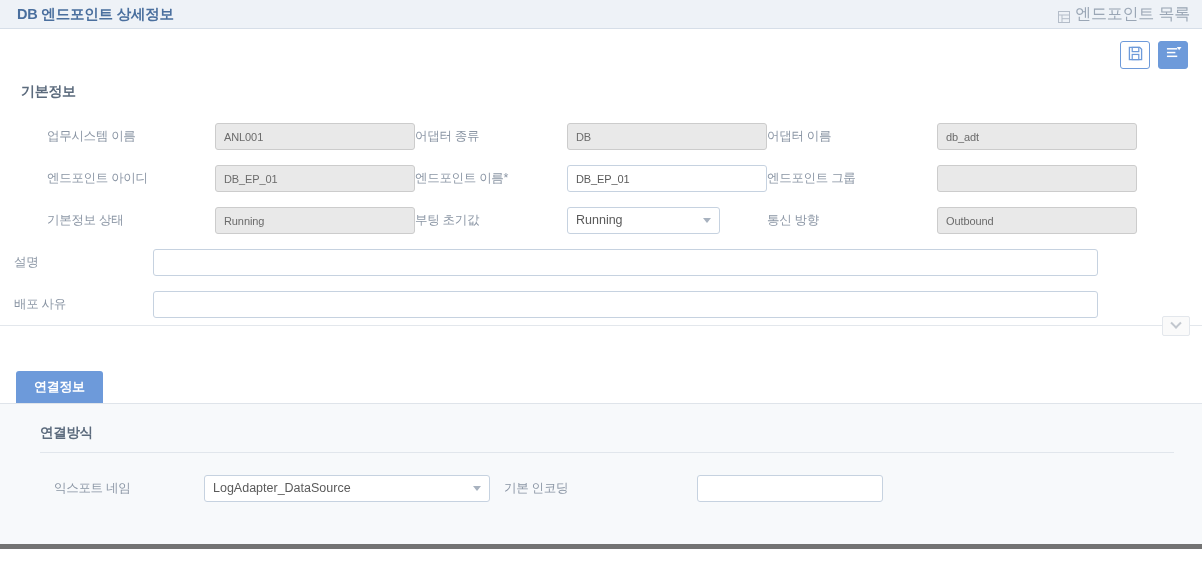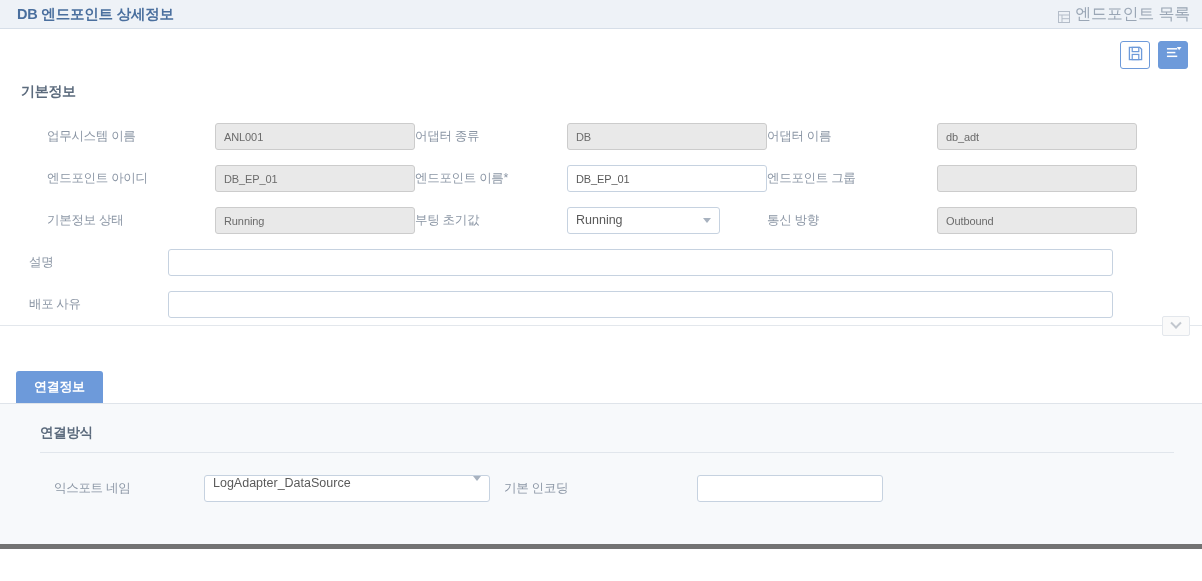--- a/index.html
+++ b/index.html
@@ -155,22 +155,21 @@
     border-right: 4.5px solid transparent;
     border-top: 5px solid #a8b2bf;
     margin-left: 6px;
   }
 
   
   .wide-row {
     display: flex;
     align-items: center;
     height: 42px;
-    padding-left: 29px;
-    font-family: Liberation Serif, serif;
+    padding-left: 14px;
   }
   .wide-row .f-label { width: 139px; }
   .inp-wide {
     width: 945px;
     height: 27px;
     background: #ffffff;
     border: 1px solid #c6d2e0;
     border-radius: 3px;
     font-size: 12.5px;
     padding: 0 8px;
@@ -257,20 +256,21 @@
   .sel-wide {
     width: 286px;
     height: 27px;
     background: #ffffff;
     border: 1px solid #c6d2e0;
     border-radius: 3px;
     font-size: 12.5px;
     color: #5a5a5a;
     padding: 0 8px;
     display: flex;
+    align-items: center;
     justify-content: space-between;
     cursor: pointer;
     gap: 8px;
   }
   .inp-enc {
     width: 186px;
     height: 27px;
     background: #ffffff;
     border: 1px solid #c6d2e0;
     border-radius: 3px;

